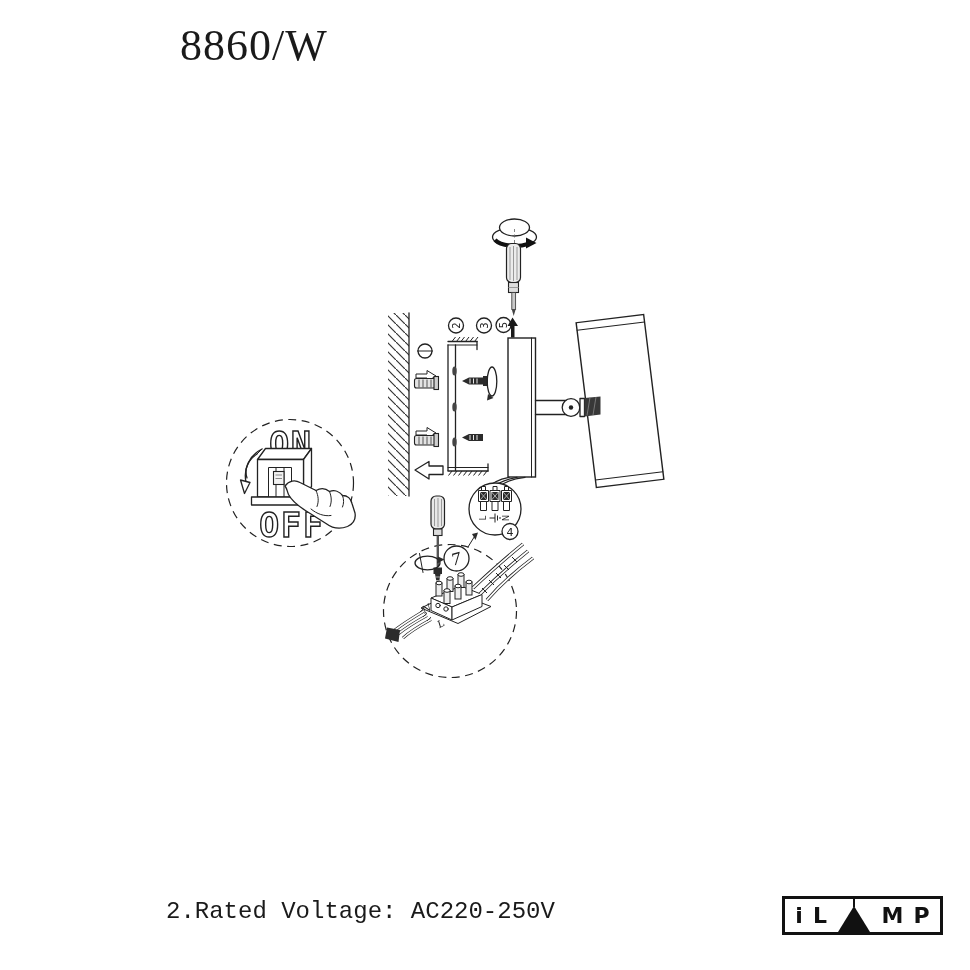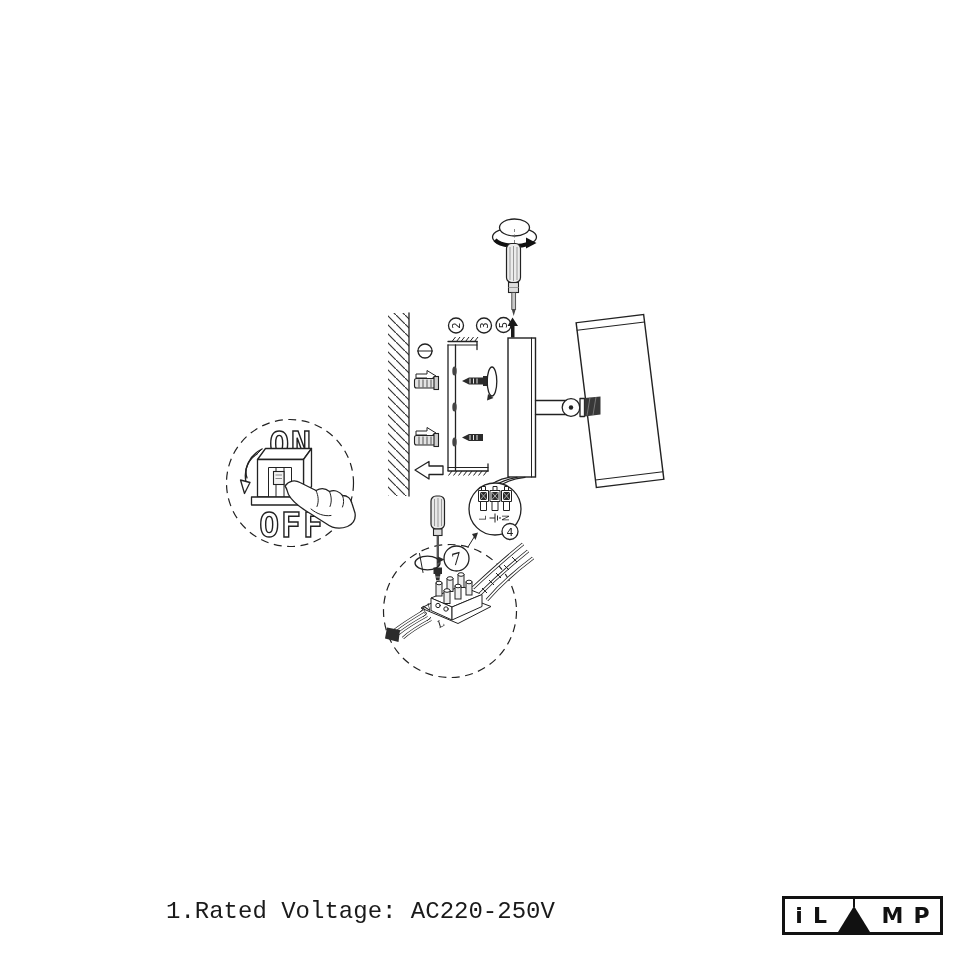--- a/index.html
+++ b/index.html
@@ -28,20 +28,21 @@
   .mark{font:8px "DejaVu Sans",sans-serif;fill:#222;text-anchor:middle;}
   .wlabel{font:italic 10px "DejaVu Serif",serif;fill:#222;text-anchor:middle;}
   .stencil{font:700 33px "DejaVu Sans Mono",monospace;fill:#fff;stroke:#222;stroke-width:1.4;
            letter-spacing:2px;text-anchor:middle;}
 </style>
 </head>
 <body>
 
 <div class="sheet">
 
+  <div class="title">8860/W</div>
 
   <svg width="970" height="970" viewBox="0 0 970 970">
     <defs>
       <pattern id="wallhatch" width="9" height="9" patternUnits="userSpaceOnUse">
         <path d="M-1,-1 L10,10" stroke="#333" stroke-width="1.2"></path>
       </pattern>
     </defs>
 
     <g>
       <rect x="388" y="313" width="21" height="183" fill="url(#wallhatch)"></rect>
@@ -370,21 +371,21 @@
                  C287,491 287,488.5 285,486 Z"></path>
         <path class="ln thin" d="M316,490.5 C318.5,496 319,501.5 317,506.5"></path>
         <path class="ln thin" d="M329.5,491.5 C331.5,496.5 332,501.5 330,506.5"></path>
         <path class="ln thin" d="M342.5,495.5 C344,499.5 344,503.5 342.5,507"></path>
         <path class="ln thin" d="M311,509 C317,514 324,516.5 331,515.5"></path>
       </g>
     </g>
   </svg>
 
   <div class="specs">
-    <div class="spec-line">1.Rated Voltage: AC220-250V</div>
+    <div class="spec-line">2.Rated Voltage: AC220-250V</div>
     
     
     
   </div>
 
   <div class="logo">
     <span>i</span>
     <span>L</span>
     <span class="lamp-tri">
       <span class="cord"></span>

